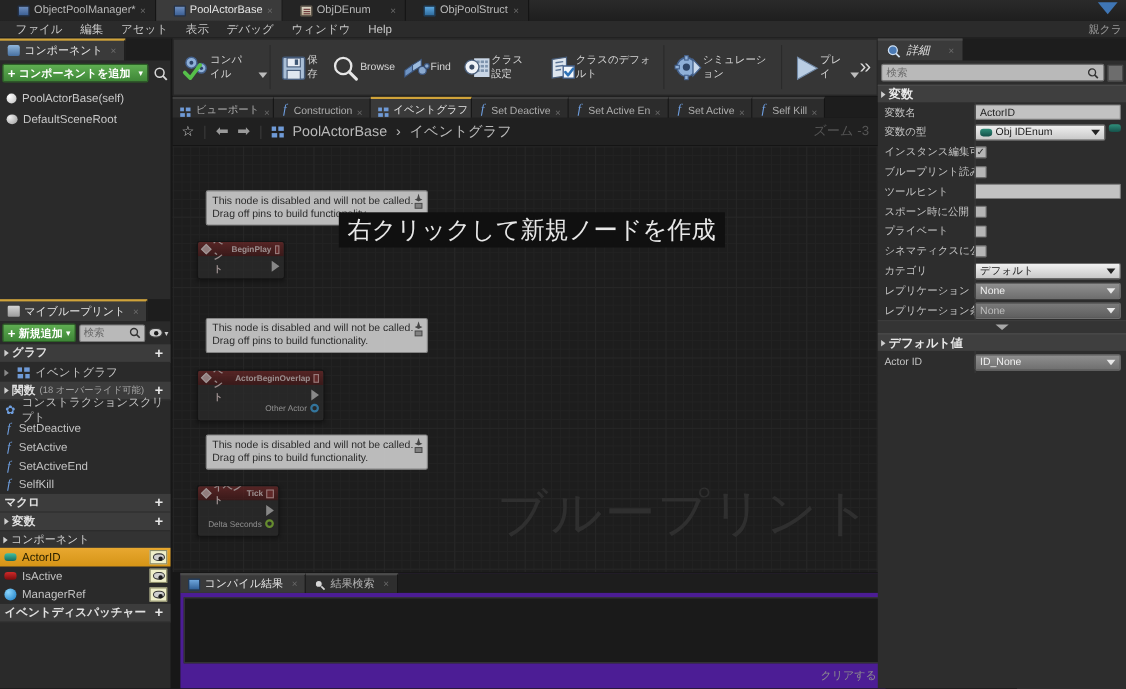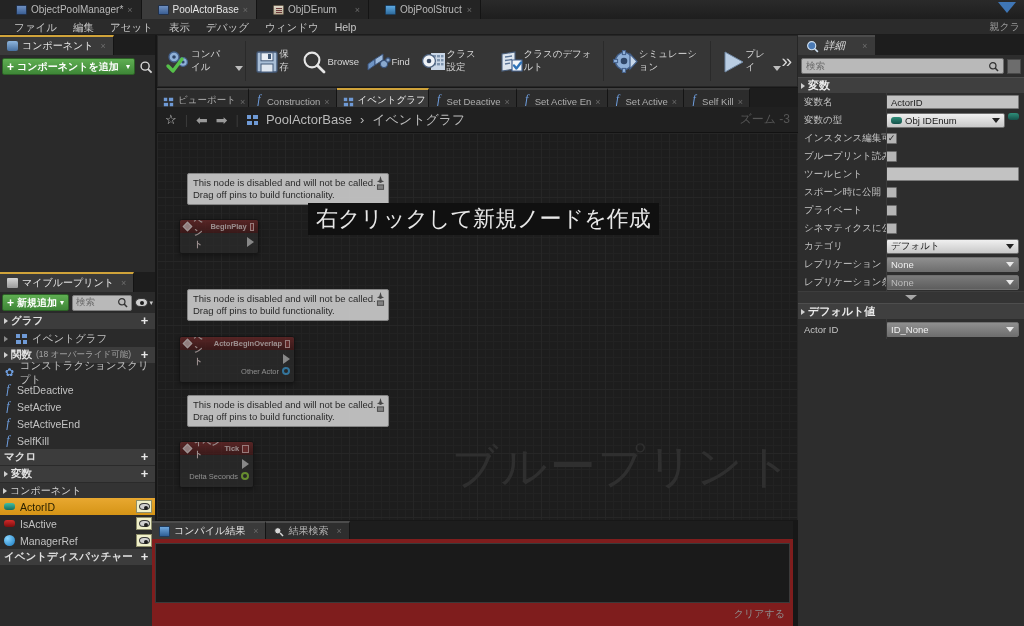--- a/index.html
+++ b/index.html
@@ -150,21 +150,21 @@
     background-color:#1d1d1d;
     background-image:
       linear-gradient(to right, #262626 1px, transparent 1px),
       linear-gradient(to bottom, #262626 1px, transparent 1px),
       linear-gradient(to right, #222 1px, transparent 1px),
       linear-gradient(to bottom, #222 1px, transparent 1px);
     background-size: 64px 64px, 64px 64px, 8px 8px, 8px 8px;
   }
   .hint-banner {
     position:absolute; left:151px; top:60px; font-size:22px; color:#e8e8e8;
-    background:#101010; padding:1px 8px; white-space:nowrap; letter-spacing:0px;margin-top:10px;
+    background:#101010; padding:1px 8px; white-space:nowrap; letter-spacing:0px;
   }
   .watermark {
     position:absolute; right:4px; bottom:22px; font-size:46px; color:#2f2f2f;
     white-space:nowrap; letter-spacing:2px;
   }
   .note {
     position:absolute; background:#c9c9c9; color:#2b2b2b; font-size:9.5px;
     padding:3px 5px; border:1px solid #8d8d8d; border-radius:2px; line-height:1.25;
     width:202px; opacity:.92;
   }
@@ -184,21 +184,21 @@
     border:1px solid #efe0e0;
   }
   .node .nhead .delta { margin-left:auto; width:8px;height:8px;border:1px solid #e0b3b3;background:#8b2f2f; }
   .node .nbody { padding:3px 4px 5px 4px; background:#2e2e2e; }
   .pinrow { display:flex;align-items:center;justify-content:flex-end;gap:3px;height:12px;font-size:7.5px;color:#d2d2d2; }
   .exec-pin { width:0;height:0;border-left:7px solid #c9c9c9;border-top:5px solid transparent;border-bottom:5px solid transparent; }
   .obj-pin { width:8px;height:8px;border-radius:50%;border:2px solid #3fa9e8; }
   .flt-pin { width:8px;height:8px;border-radius:50%;border:2px solid #93d13a; }
 
   
-  #results { position:absolute; left:152px; top:521px; width:641px; height:105px; background:#7f1d1d; }
+  #results { position:absolute; left:164px; top:521px; width:641px; height:105px; background:#4c1d95; }
   .res-tabs { display:flex; height:18px; background:#1d1d1d; }
   .rtab { display:flex;align-items:center;gap:4px;height:18px;padding:0 7px;font-size:10px;color:#b5b5b5;
           background:#2e2e2e;border-right:1px solid #141414;border-top:2px solid #4c4c4c; }
   .rtab.sel { background:#3a3a3a;color:#e6e6e6; }
   .rtab .x{ color:#6a6a6a;font-size:9px;margin-left:4px;}
   .res-body { margin:4px 3px 0 3px; height:60px; background:#1a1a1a; border:1px solid #3a3a3a; }
   .res-footer { display:flex; justify-content:flex-end; padding:4px 8px 0 0; font-size:10px; color:#8e8e8e; }
 
   
   #details { position:absolute; left:798px; top:35px; width:226px; height:591px; background:#2d2d2d; }
@@ -285,20 +285,30 @@
       <div class="green-btn" style="flex:1">
         <span class="gplus">+</span>
         <span>コンポーネントを追加</span>
         <span style="margin-left:auto;font-size:8px">▾</span>
       </div>
       <svg class="mag-btn" viewBox="0 0 16 16">
         <circle cx="7" cy="7" r="4.6" fill="none" stroke="#d8d8d8" stroke-width="1.6"></circle>
         <line x1="10.3" y1="10.3" x2="14.4" y2="14.4" stroke="#d8d8d8" stroke-width="2"></line>
       </svg>
     </div>
+    <div class="comp-list">
+      <div class="comp-row">
+        <span class="dot-sphere"></span>
+        <span>PoolActorBase(self)</span>
+      </div>
+      <div class="comp-row">
+        <span class="dot-scene"></span>
+        <span>DefaultSceneRoot</span>
+      </div>
+    </div>
   </div>
 
   <div id="myblueprint">
     <div class="panel-tabstrip">
       <div class="ptab sel">
         <span style="width:11px;height:10px;background:linear-gradient(#d5d5d5,#9a9a9a);border-radius:1px;"></span>
         <span>マイブループリント</span>
         <span class="x">×</span>
       </div>
     </div>

